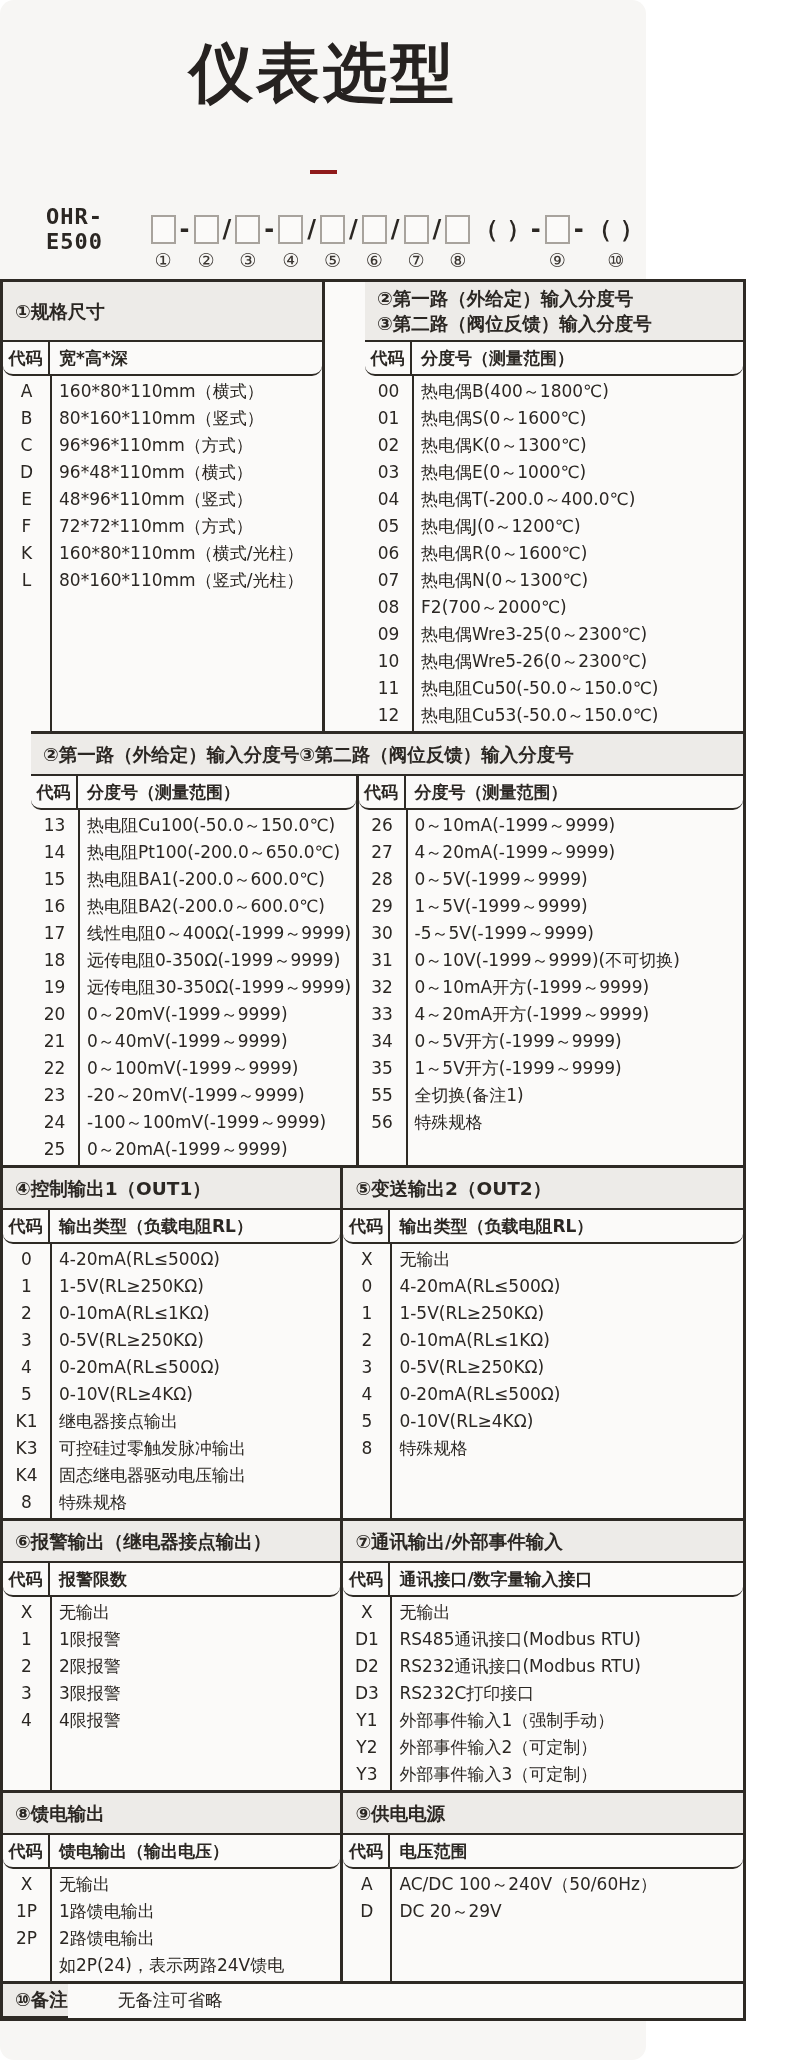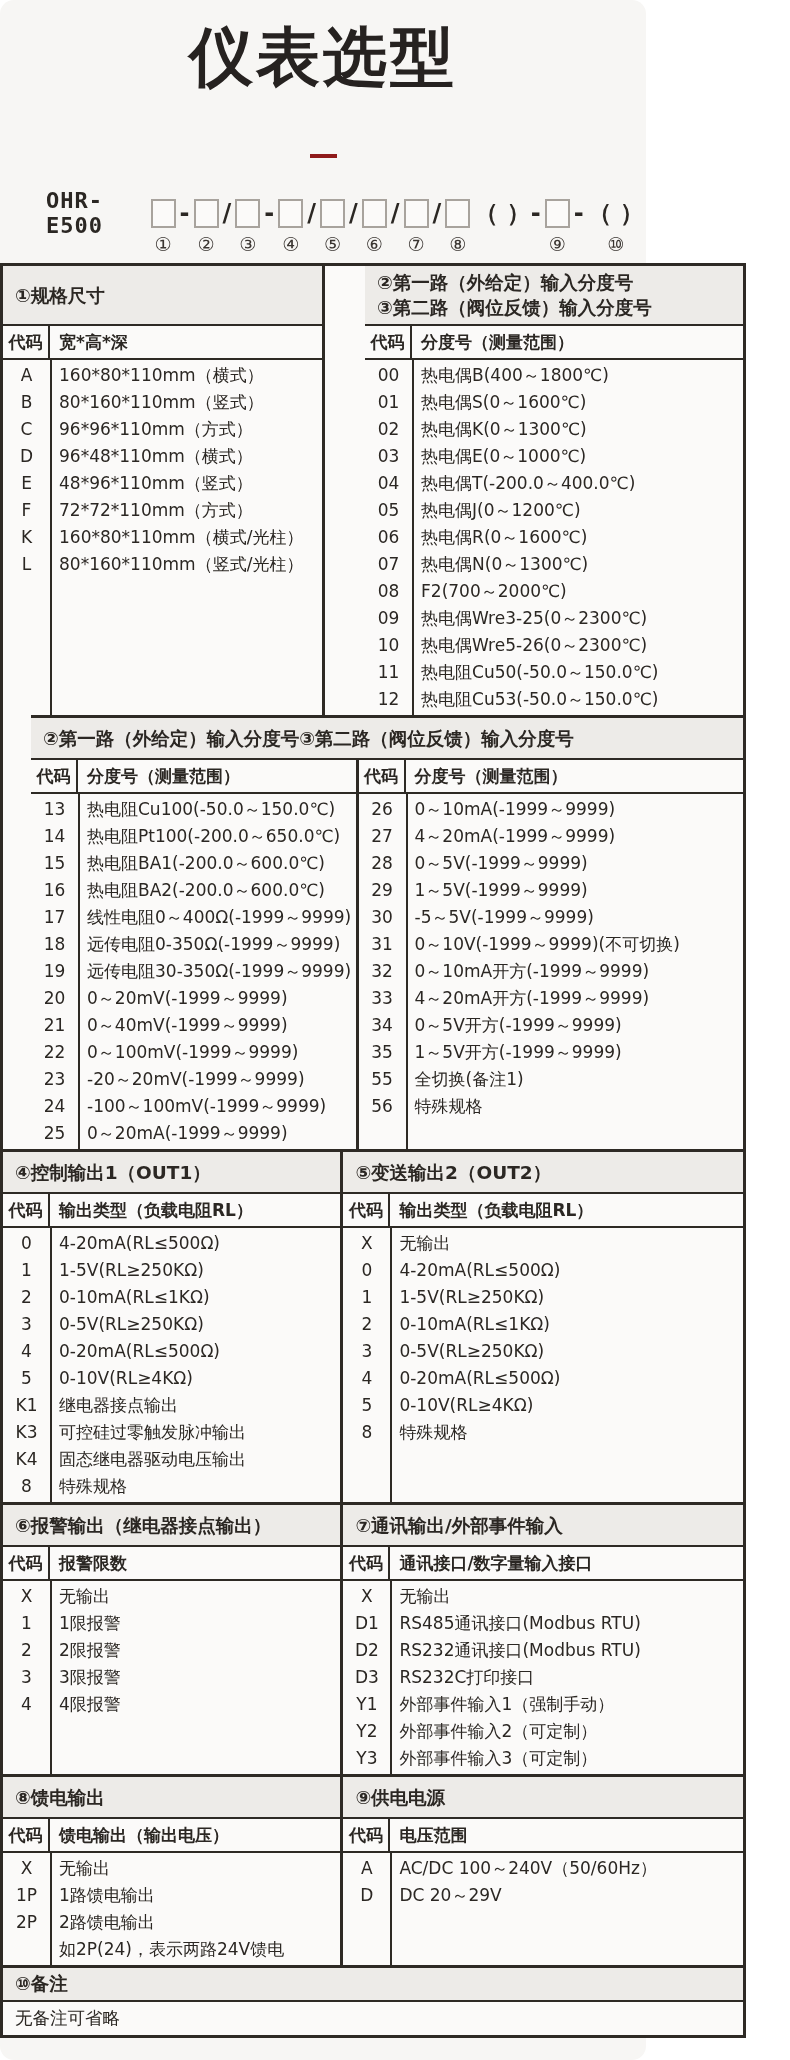--- a/index.html
+++ b/index.html
@@ -1,17 +1,17 @@
 <!DOCTYPE html>
 <html><head>
 <meta charset="utf-8">
 <style>
   html,body{margin:0;padding:0;background:#ffffff;}
   body{width:790px;font-family:"DejaVu Sans","Liberation Sans",sans-serif;color:#2b2723;}
-  .page{width:646px;min-height:2060px;background:#f7f6f4;border-radius:14px;box-sizing:border-box;padding-top:22px;}
+  .page{width:646px;min-height:2060px;background:#f7f6f4;border-radius:14px;box-sizing:border-box;padding-top:38px;}
   
   .title{font-size:64px;font-weight:900;text-align:center;letter-spacing:3px;color:#262220;line-height:1.1;}
   .accent-dash{width:27px;height:4px;background:#8f1a1a;margin:62px auto 0 auto;}
   
   .model{display:flex;align-items:flex-start;padding-left:44px;margin-top:38px;}
   .tok{display:flex;flex-direction:column;align-items:center;margin:0 2px;}
   .tok-sym{height:34px;display:flex;align-items:center;}
   .tok-prefix{font-size:22px;font-weight:bold;letter-spacing:1px;margin-right:6px;font-family:"DejaVu Sans Mono","Liberation Mono",monospace;}
   .tok-box{width:25px;height:29px;background:#fbfaf9;border:2px solid #a8a39d;box-sizing:border-box;}
   .tok-sep{font-size:24px;font-weight:bold;white-space:pre;}
@@ -19,21 +19,21 @@
   
   .tbl{width:740px;margin:6px auto 0 auto;border:3px solid #2e2a25;background:#fbfaf9;}
   .band{display:flex;border-top:3px solid #2e2a25;}
   .band:first-child{border-top:none;gap:40px;}
   .side{display:flex;flex-direction:column;box-sizing:border-box;}
   .side-l{width:46%;border-right:3px solid #2e2a25;}
   .side-r{width:54%;}
   .band-head{background:#edebe8;font-weight:bold;font-size:18.5px;min-height:42px;display:flex;flex-direction:column;justify-content:center;padding-left:12px;border-bottom:2px solid #2e2a25;box-sizing:border-box;}
   .band-head.tall{min-height:60px;line-height:25px;}
   .band-head.full{width:100%;}
-  .subhead{display:flex;height:32px;border-bottom:2px solid #2e2a25;font-weight:bold;font-size:17px;}
+  .subhead{display:flex;height:32px;border-bottom:2px solid #2e2a25;font-weight:bold;font-size:17px;border-radius:10px;}
   .subhead .sc{width:47px;border-right:2px solid #2e2a25;text-align:center;line-height:32px;box-sizing:border-box;}
   .subhead .sl{flex:1;line-height:32px;padding-left:9px;}
   .tbody{flex:1;position:relative;padding:2px 0;}
   .tbody::before{content:"";position:absolute;left:47px;top:0;bottom:0;width:2px;background:#2e2a25;}
   .row{display:flex;height:27px;font-size:17px;}
   .row .c{width:47px;text-align:center;line-height:27px;}
   .row .d{flex:1;padding-left:9px;line-height:27px;white-space:nowrap;}
   .note-row{font-size:17.5px;line-height:33px;height:33px;padding-left:12px;}
   .band6-head{background:#edebe8;font-weight:bold;font-size:18.5px;height:32px;line-height:32px;padding-left:12px;border-bottom:2px solid #2e2a25;}
 </style>
@@ -729,19 +729,19 @@
             </div>
 
             <div class="row">
               <div class="c">D</div>
               <div class="d">DC 20～29V</div>
             </div>
           </div>
       </div>
     </div>
 
-    <div class="band" style="flex-direction:column;">
+    <div class="band" style="flex-direction:row;gap:38px;">
       <div class="band6-head">⑩备注</div>
       <div class="note-row">无备注可省略</div>
     </div>
 
   </div>
 </div>
 
 </body></html>

